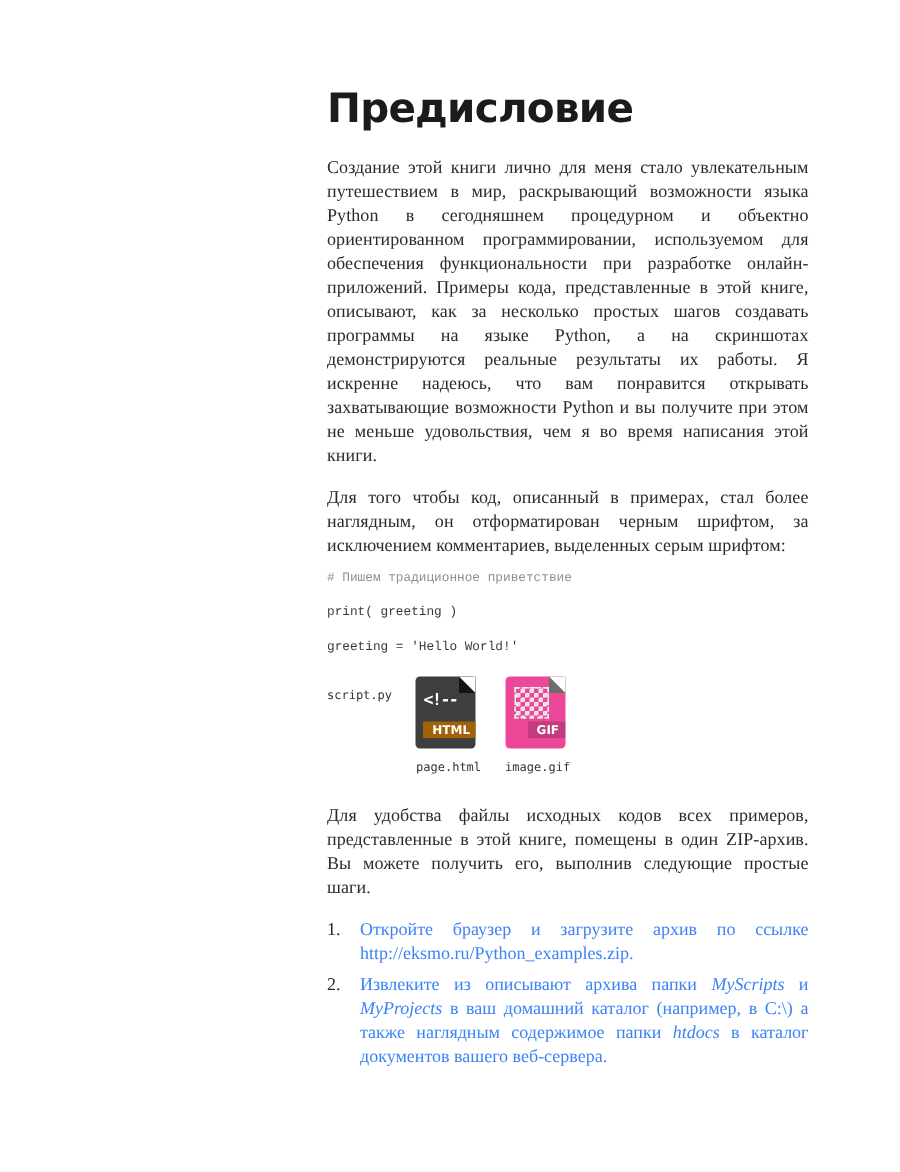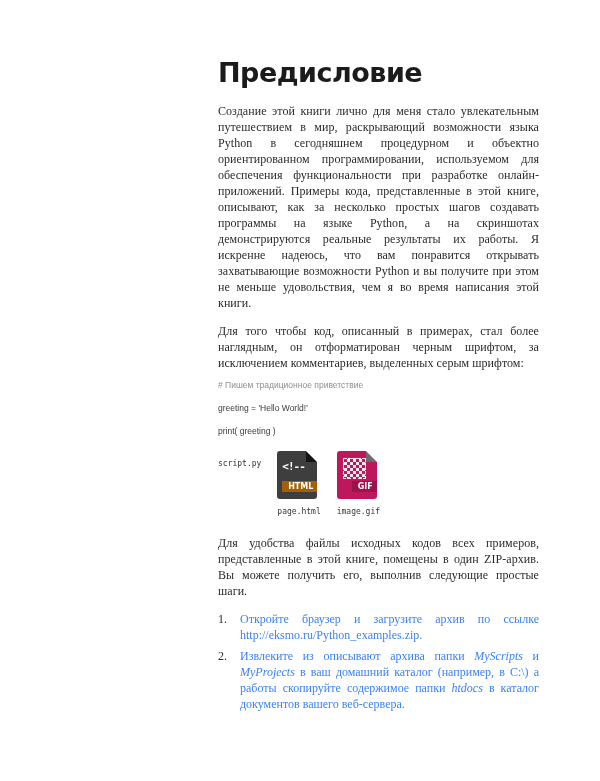--- a/index.html
+++ b/index.html
@@ -14,39 +14,39 @@
     font-size:27px; letter-spacing:-0.5px; color:#1b1b1b; line-height:34px;
   }
   p.body {
     margin:0 0 12px 0; font-size:12px; line-height:16px; text-align:justify;
     color:#2a2a2a; letter-spacing:0.05px;
   }
   p.body.tight { margin-bottom:9px; }
 
   .code { margin:4px 0 14px 0; }
   .code-line {
-    font-family:Liberation Sans, sans-serif; font-size:8.5px; line-height:11px;
+    font-family:Liberation Mono, monospace; font-size:8.5px; line-height:11px;
     color:#3a3a3a; margin-bottom:12px; white-space:pre;
   }
   .code-line.comment { color:#8f8f8f; }
 
   .files-row { display:flex; gap:16px; margin:10px 0 18px 0; }
   .file-fig { display:flex; flex-direction:column; }
   .file-icon {
     position:relative; width:40px; height:48px; border-radius:3px; overflow:visible;
   }
   .file-icon .fold {
     position:absolute; top:0; right:0; width:0; height:0;
     border-style:solid; border-width:0 11px 11px 0;
   }
   .file-icon.py   { background:#bcbcbc; }
   .file-icon.py .fold   { border-color:#ffffff #ffffff #9e9e9e #9e9e9e; }
   .file-icon.html { background:#3e3e3e; }
   .file-icon.html .fold { border-color:#ffffff #ffffff #141414 #141414; }
-  .file-icon.gif  { background:#be185d;text-align:right; }
+  .file-icon.gif  { background:#ec4899;text-align:right; }
   .file-icon.gif .fold  { border-color:#ffffff #ffffff #6d6d6d #6d6d6d; }
 
   .doc-lines {
     position:absolute; left:6px; top:10px; width:25px; height:16px;
     background:repeating-linear-gradient(to bottom, #ececec 0 2px, rgba(0,0,0,0) 2px 5px);
   }
   .html-glyph {
     position:absolute; left:5px; top:9px; color:#ffffff;
     font-family:"DejaVu Sans Mono", monospace; font-weight:700; font-size:11px;
     letter-spacing:-1px; white-space:pre;
@@ -87,22 +87,22 @@
   <div class="content">
 
     <h1 class="title">Предисловие</h1>
 
     <p class="body">Создание этой книги лично для меня стало увлекательным путешествием в мир, раскрывающий возможности языка Python в сегодняшнем процедурном и объектно ориентированном программировании, используемом для обеспечения функциональности при разработке онлайн-приложений. Примеры кода, представленные в этой книге, описывают, как за несколько простых шагов создавать программы на языке Python, а на скриншотах демонстрируются реальные результаты их работы. Я искренне надеюсь, что вам понравится открывать захватывающие возможности Python и вы получите при этом не меньше удовольствия, чем я во время написания этой книги.</p>
 
     <p class="body tight">Для того чтобы код, описанный в примерах, стал более наглядным, он отформатирован черным шрифтом, за исключением комментариев, выделенных серым шрифтом:</p>
 
     <div class="code">
       <div class="code-line comment"># Пишем традиционное приветствие</div>
+      <div class="code-line">print( greeting )</div>
       <div class="code-line">greeting = 'Hello World!'</div>
-      <div class="code-line">print( greeting )</div>
     </div>
 
 
     <div class="files-row">
 
       <div class="file-fig">
         <div class="file-caption">script.py</div>
       </div>
 
       <div class="file-fig">
@@ -127,19 +127,19 @@
 
     <p class="body">Для удобства файлы исходных кодов всех примеров, представленные в этой книге, помещены в один ZIP-архив. Вы можете получить его, выполнив следующие простые шаги.</p>
 
     <ol class="steps">
       <li>
         <span class="num">1.</span>
         <span class="step-text">Откройте браузер и загрузите архив по ссылке http://eksmo.ru/Python_examples.zip.</span>
       </li>
       <li>
         <span class="num">2.</span>
-        <span class="step-text"><span>Извлеките из описывают архива папки </span><i>MyScripts</i><span> и </span><i>MyProjects</i><span> в ваш домашний каталог (например, в C:\) а работы скопируйте содержимое папки </span><i>htdocs</i><span> в каталог документов вашего веб-сервера.</span></span>
+        <span class="step-text"><span>Извлеките из описывают архива папки </span><i>MyScripts</i><span> и </span><i>MyProjects</i><span> в ваш домашний каталог (например, в C:\) а также наглядным содержимое папки </span><i>htdocs</i><span> в каталог документов вашего веб-сервера.</span></span>
       </li>
 
     </ol>
 
   </div>
 </div>
 
 </body></html>

